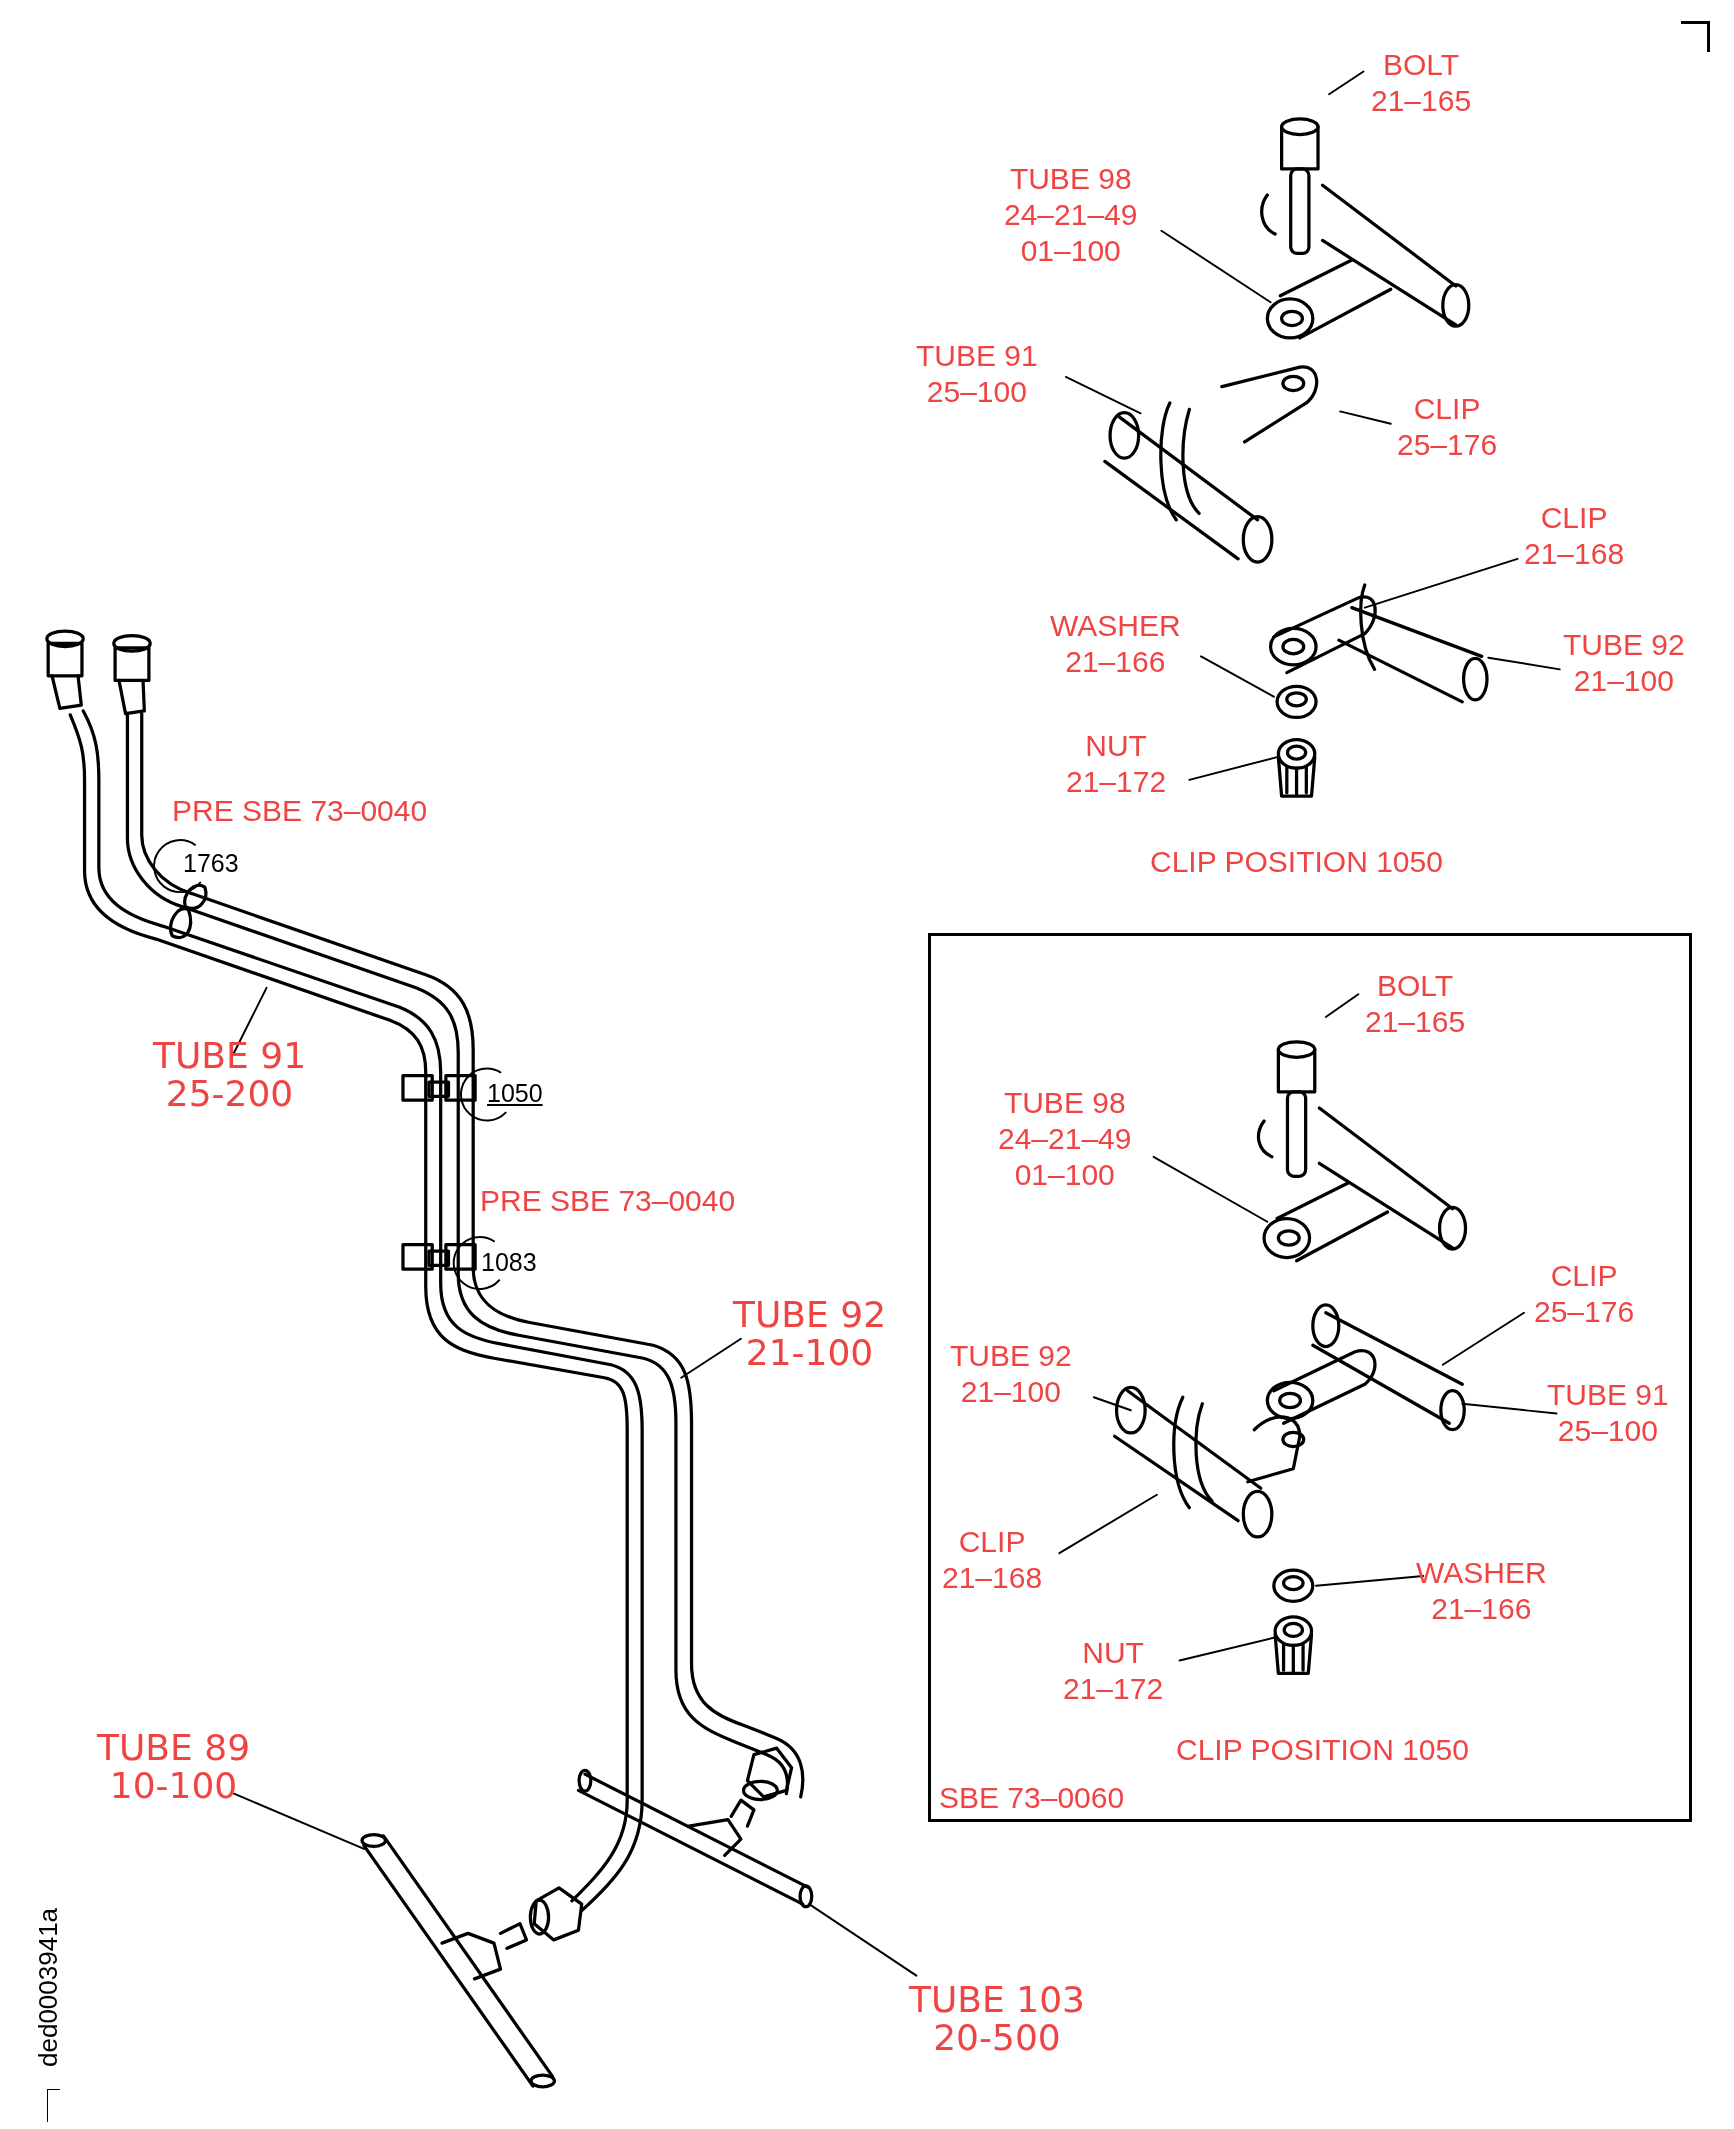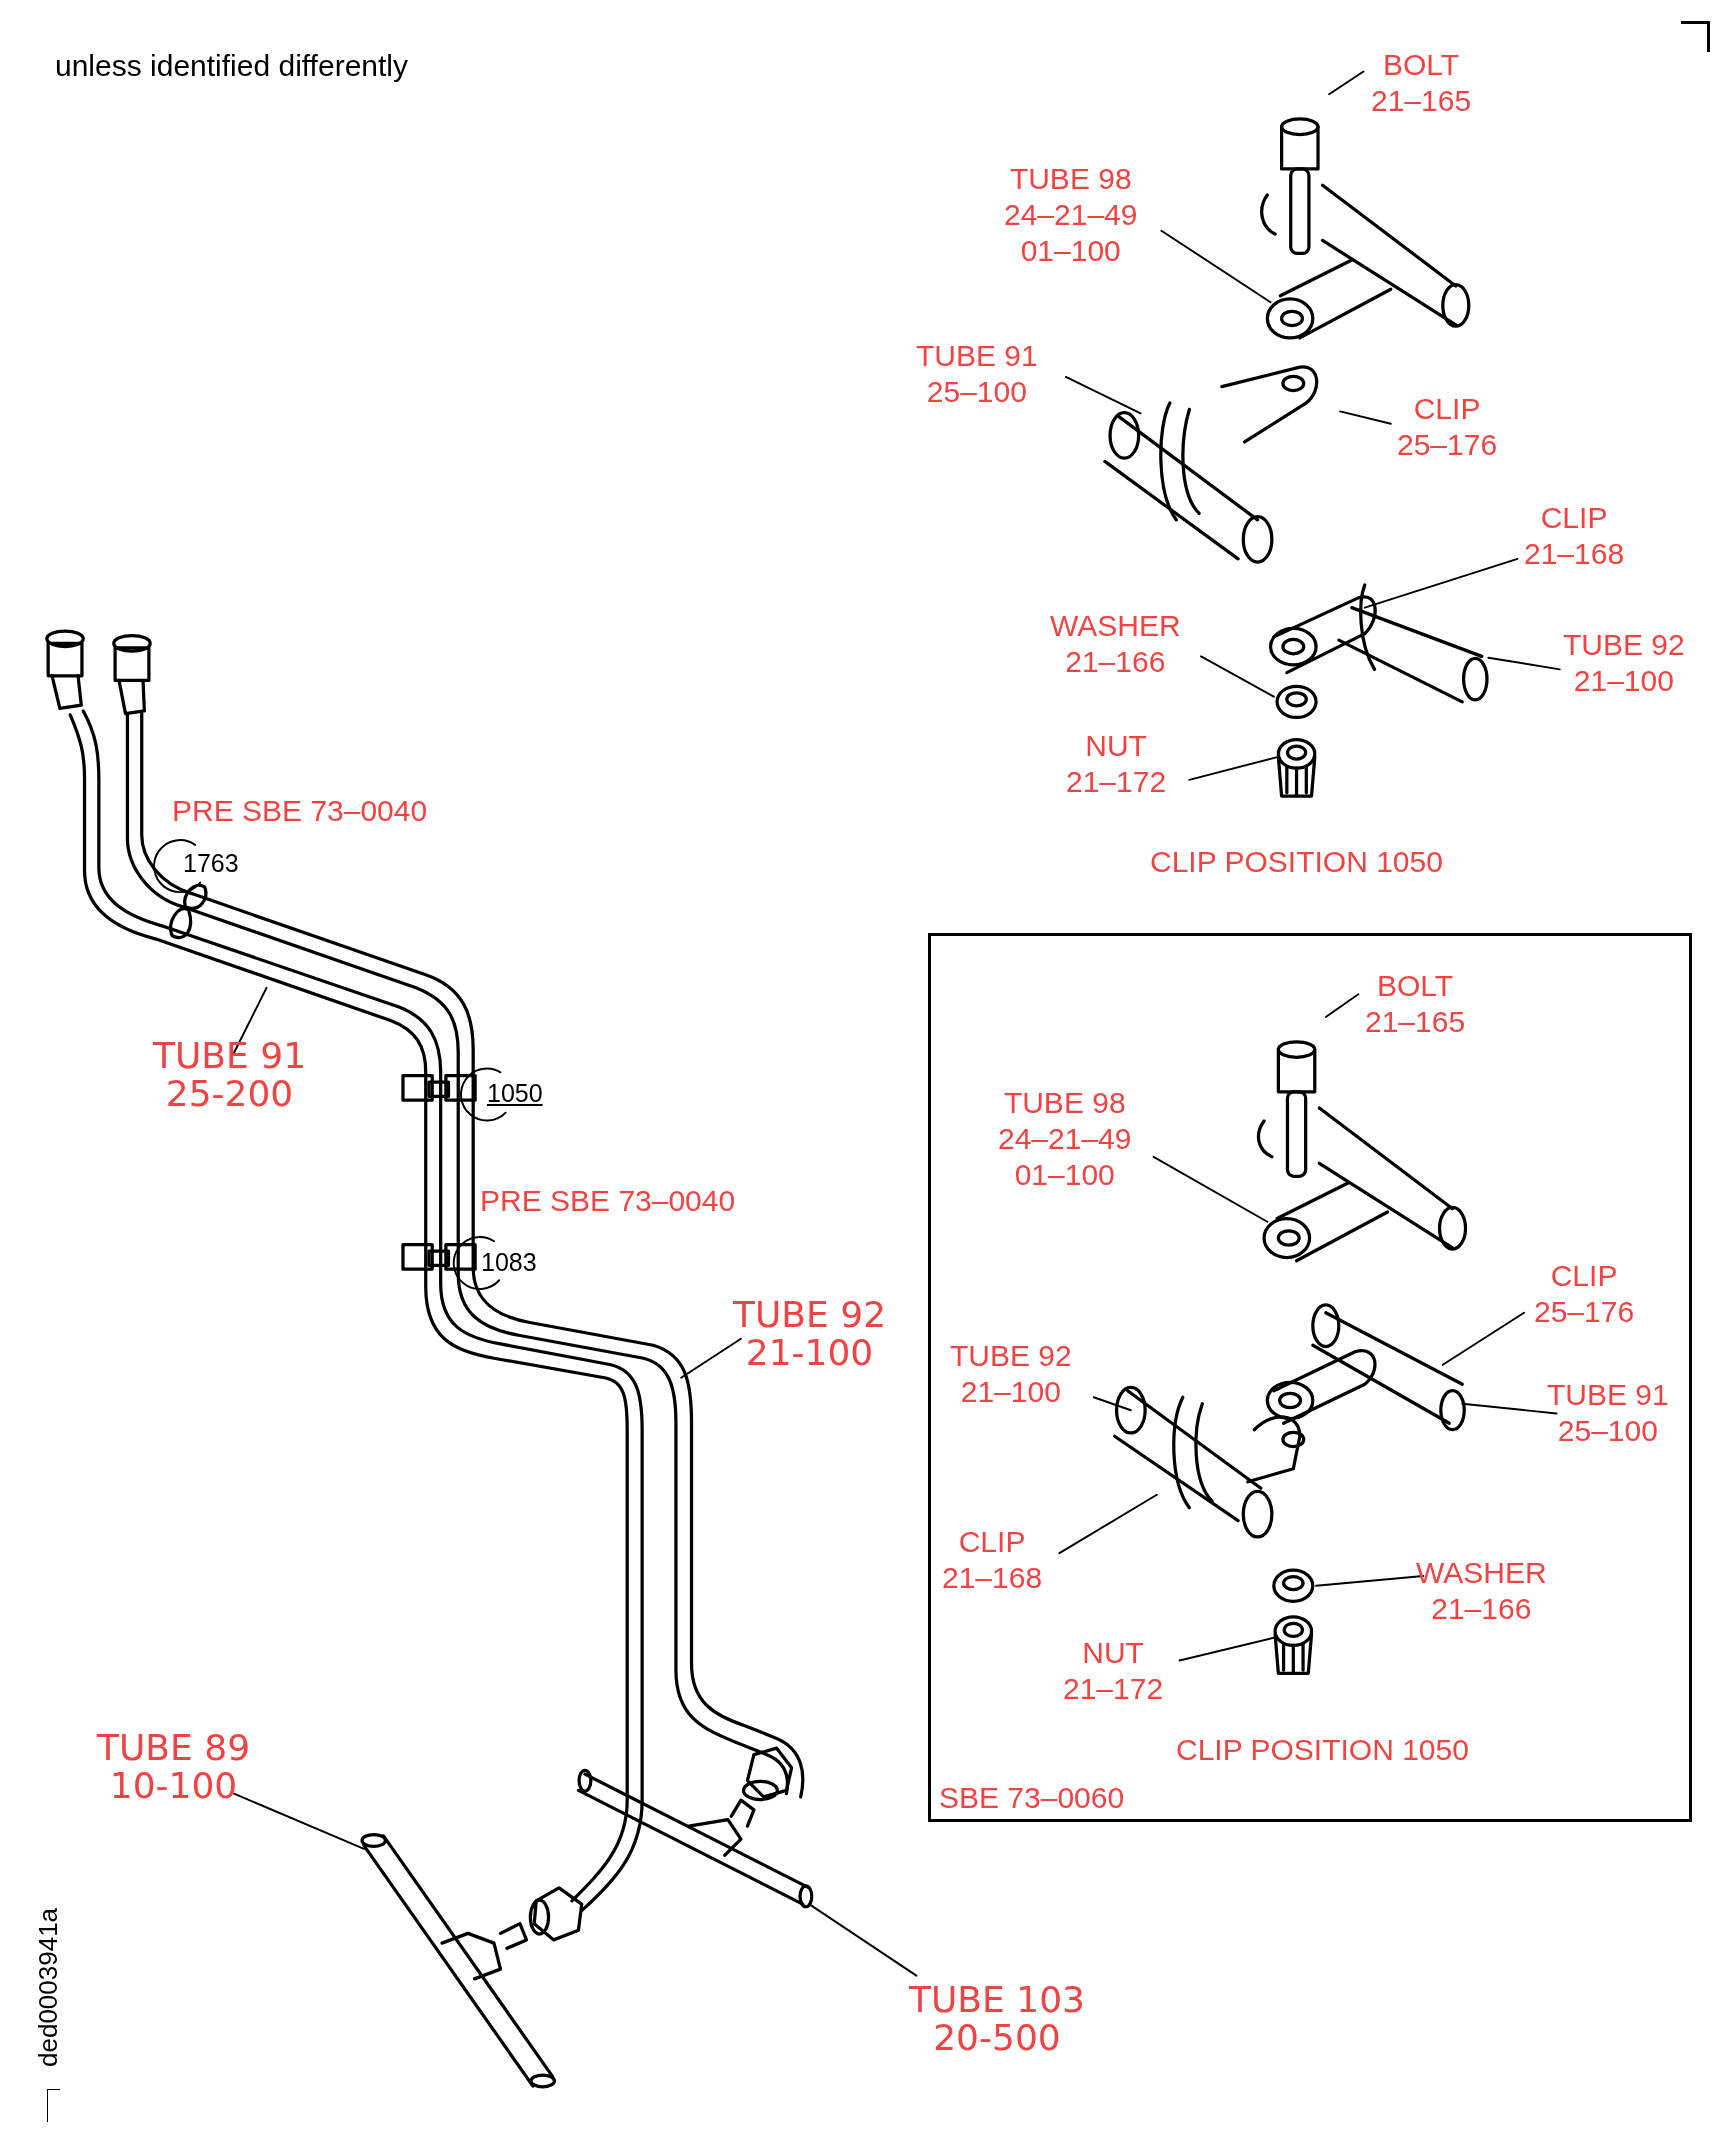--- a/index.html
+++ b/index.html
@@ -217,21 +217,20 @@
     <line x1="2250" y1="2160" x2="2395" y2="2175"></line>
     <line x1="1630" y1="2390" x2="1780" y2="2300"></line>
     <line x1="2025" y1="2440" x2="2190" y2="2425"></line>
     <line x1="1815" y1="2555" x2="1960" y2="2520"></line>
   </g>
 </svg>
 
 <div class="corner"></div>
 
 <div class="note">
-  <div>unless identified differently</div>
 </div>
 
 <div>
   <div class="lbl" style="left:1371px;top:47px;">
     <div>BOLT</div>
     <div>21–165</div>
   </div>
   <div class="lbl" style="left:1004px;top:161px;">
     <div>TUBE 98</div>
     <div>24–21–49</div>

